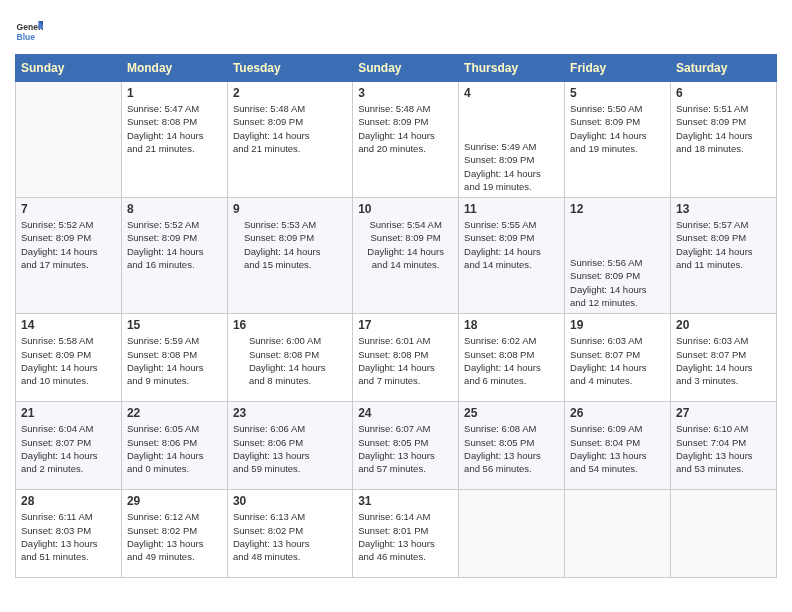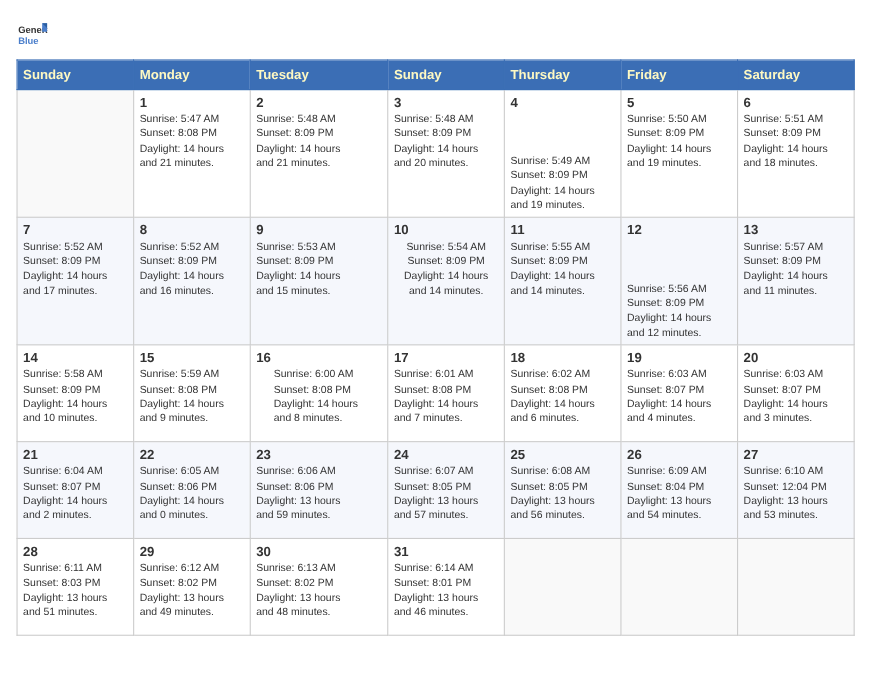--- a/index.html
+++ b/index.html
@@ -178,21 +178,21 @@
         </td>
         <td>
           <span class="day-num">8</span>
           <div class="day-info" style="white-space: pre-line;">Sunrise: 5:52 AM
 Sunset: 8:09 PM
 Daylight: 14 hours
 and 16 minutes.</div>
         </td>
         <td>
           <span class="day-num">9</span>
-          <div class="day-info" style="white-space: pre-line;">Sunrise: 5:53 AM
+          <div class="day-info" style="white-space: pre-line; margin-left: 11px;">Sunrise: 5:53 AM
 Sunset: 8:09 PM
 Daylight: 14 hours
 and 15 minutes.</div>
         </td>
         <td>
           <span class="day-num">10</span>
           <div class="day-info" style="white-space: pre-line; text-align: center;">Sunrise: 5:54 AM
 Sunset: 8:09 PM
 Daylight: 14 hours
 and 14 minutes.</div>
@@ -309,21 +309,21 @@
         <td>
           <span class="day-num">26</span>
           <div class="day-info" style="white-space: pre-line;">Sunrise: 6:09 AM
 Sunset: 8:04 PM
 Daylight: 13 hours
 and 54 minutes.</div>
         </td>
         <td>
           <span class="day-num">27</span>
           <div class="day-info" style="white-space: pre-line;">Sunrise: 6:10 AM
-Sunset: 12:04 PM
+Sunset: 7:04 PM
 Daylight: 13 hours
 and 53 minutes.</div>
         </td>
       </tr>
       <tr>
         <td>
           <span class="day-num">28</span>
           <div class="day-info" style="white-space: pre-line;">Sunrise: 6:11 AM
 Sunset: 8:03 PM
 Daylight: 13 hours

